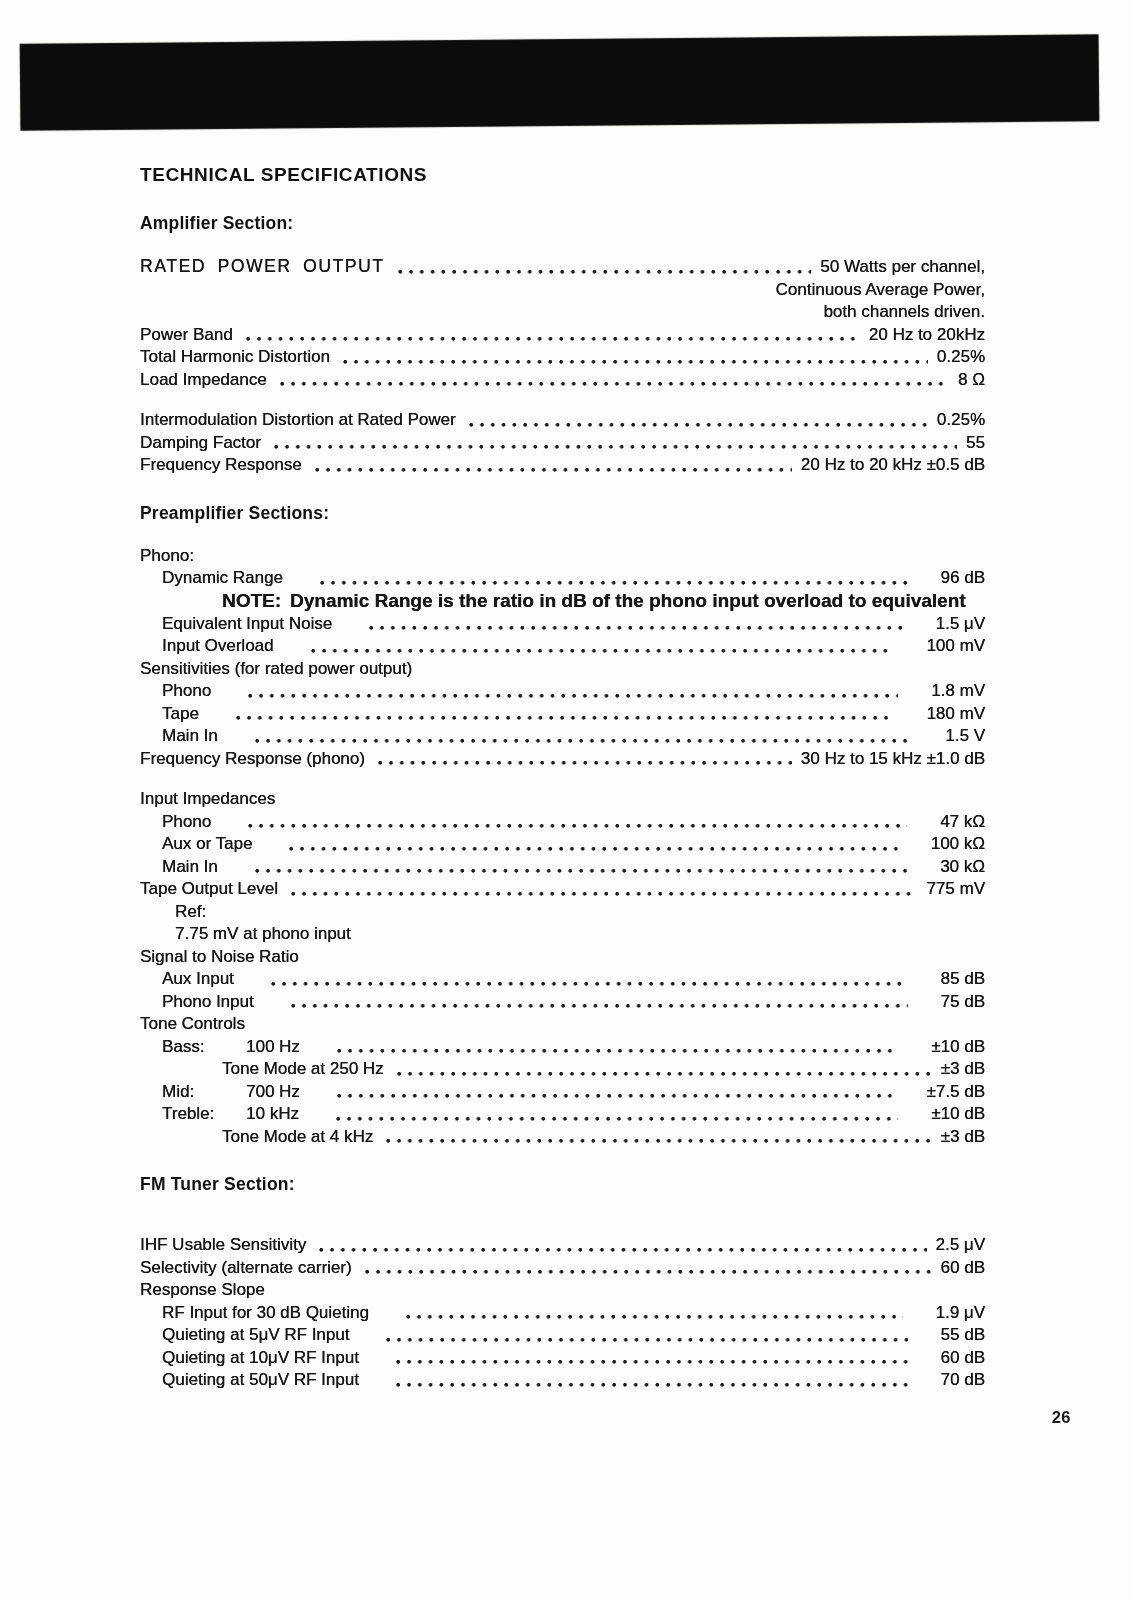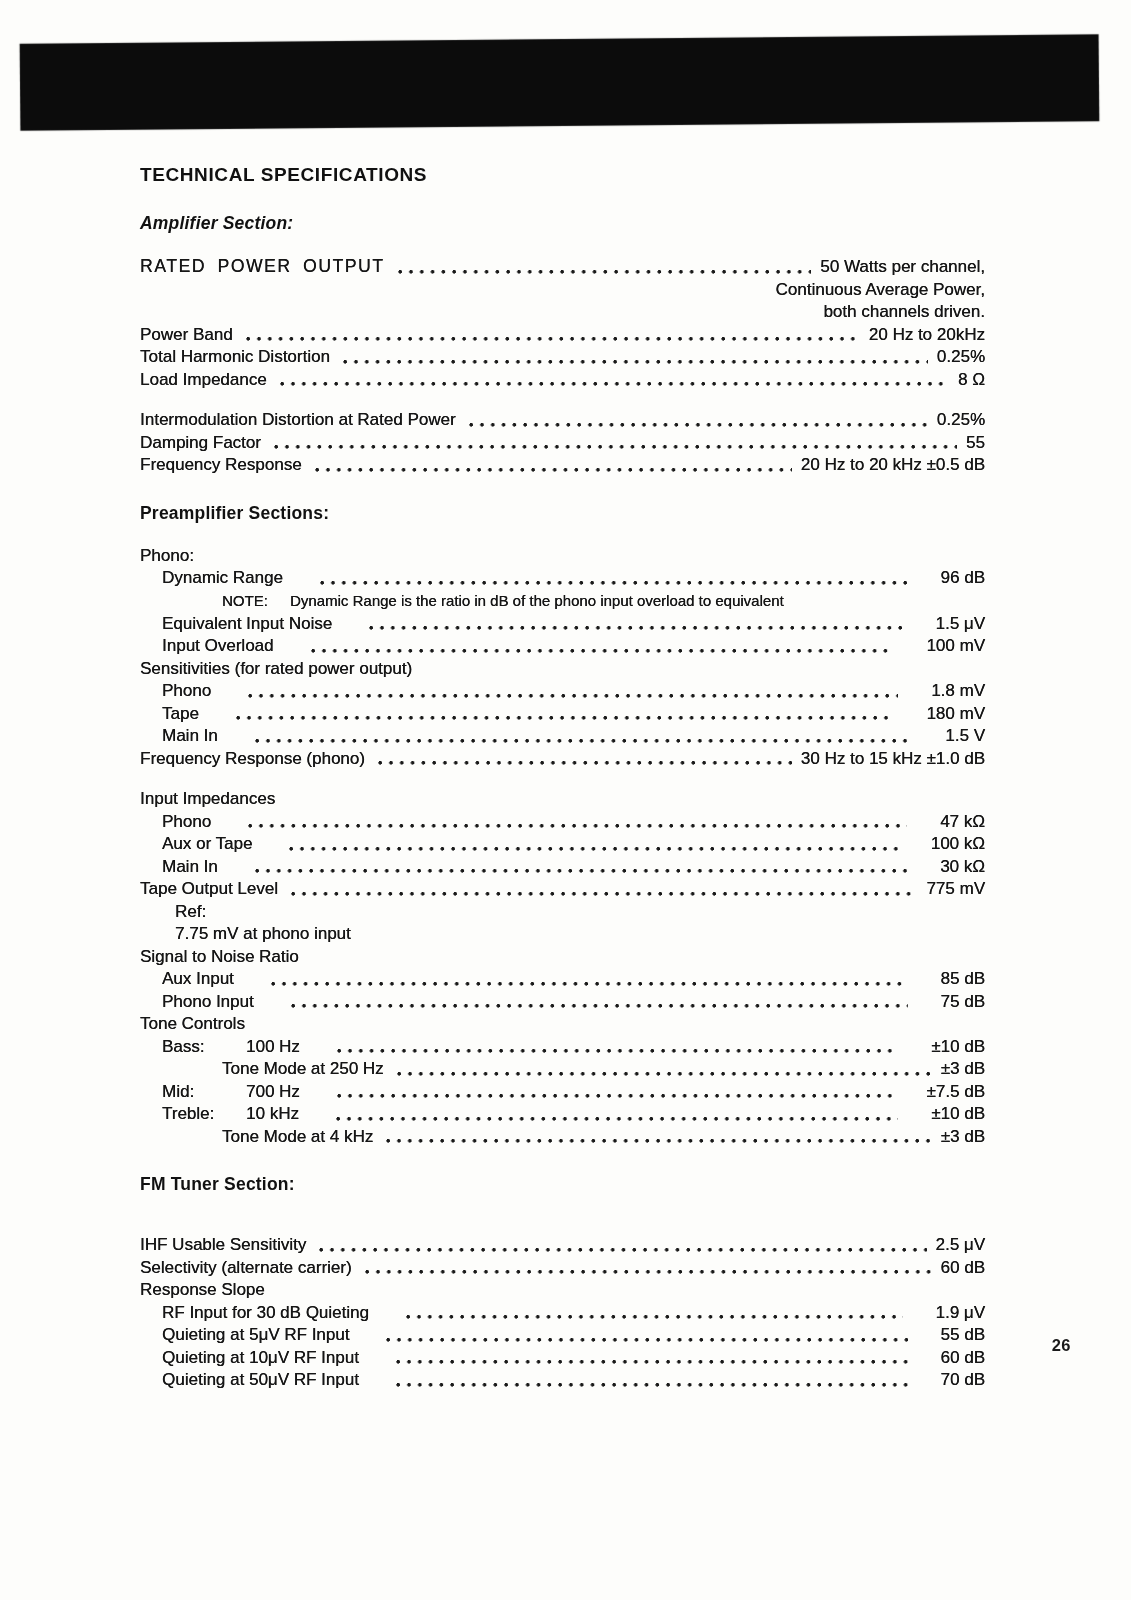--- a/index.html
+++ b/index.html
@@ -22,21 +22,21 @@
   }
   .page-title{
     font-size:19px;font-weight:bold;letter-spacing:.6px;
     margin:0 0 27px 0;color:#111;
   }
   .section{margin:0 0 16px 0;}
   .section-heading{
     font-size:17.5px;font-weight:bold;letter-spacing:.2px;
     margin:26px 0 21px 0;color:#111;
   }
-  .section:first-of-type .section-heading{margin-top:0;font-style:italic;}
+  .section:first-of-type .section-heading{margin-top:0;}
   .row{
     display:flex;align-items:baseline;
     font-size:17px;line-height:22.5px;
     text-shadow:.25px 0 0 currentColor; 
     white-space:nowrap;
   }
   .l0{padding-left:0;}
   .l1{padding-left:22px;gap:24px;}
   .l2{padding-left:82px;}
   .caps .label{letter-spacing:1.6px;word-spacing:5px;font-size:17.5px;}
@@ -46,28 +46,28 @@
   .label,.value,.group-label{white-space:nowrap;}
   .leader{
     flex:1 1 auto;height:6px;align-self:flex-end;
     margin:0 9px 4px 13px;min-width:18px;
     background-image:radial-gradient(circle at 2.2px 2.8px,#191919 1.55px,rgba(0,0,0,0) 2.1px);
     background-size:10.8px 6px;background-repeat:repeat-x;background-position:left bottom;
   }
   .cont{display:block;text-align:right;}
   .note{
     display:flex;align-items:center;
-    padding-left:82px;font-size:15px;line-height:20px;
-    text-shadow:.2px 0 0 currentColor;margin:1px 0 2px 0;
+    padding-left:82px;font-size:19px;line-height:20px;
+    text-shadow:.2px 0 0 currentColor;margin:1px 0 2px 0;font-weight:bold;
   }
   .note .prefix{min-width:68px;}
   .note-lines div{white-space:nowrap;}
   .gap{height:18px;}
   .page-number{
-    position:absolute;right:60px;top:1336px;
+    position:absolute;right:60px;top:1408px;
     font-size:16.5px;font-weight:bold;letter-spacing:.5px;color:#1a1a1a;
   }
 </style>
 </head>
 <body>
 
 <div class="ink-bar"></div>
 
 <div class="doc">
   <h1 class="page-title">TECHNICAL SPECIFICATIONS</h1>

